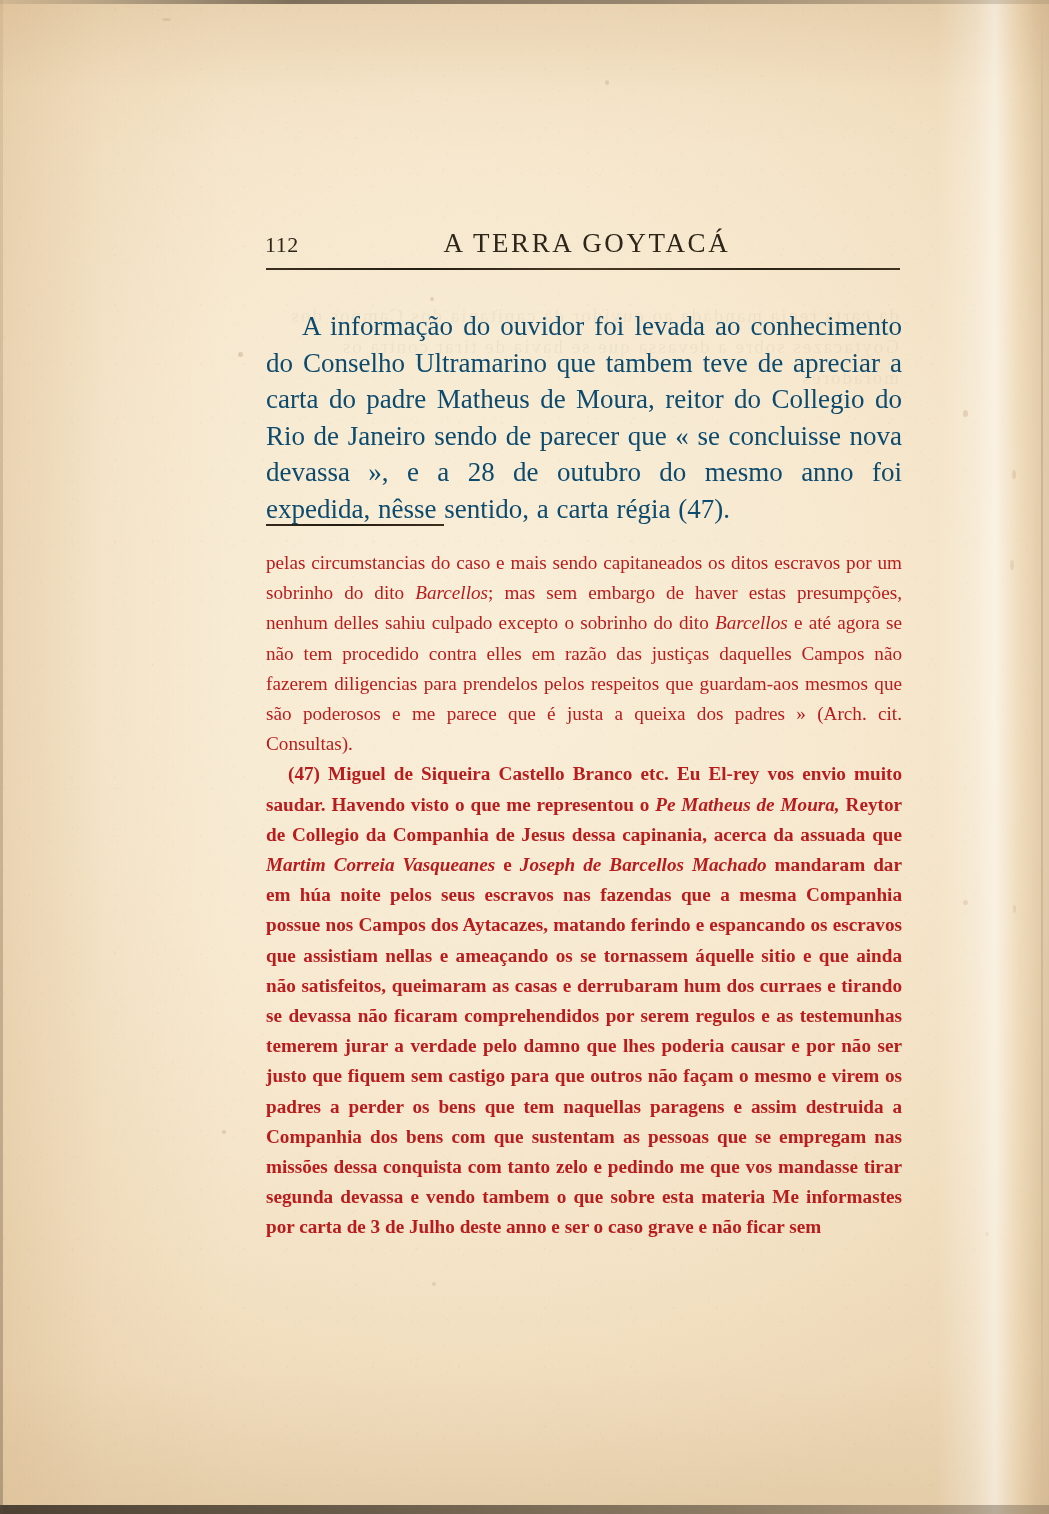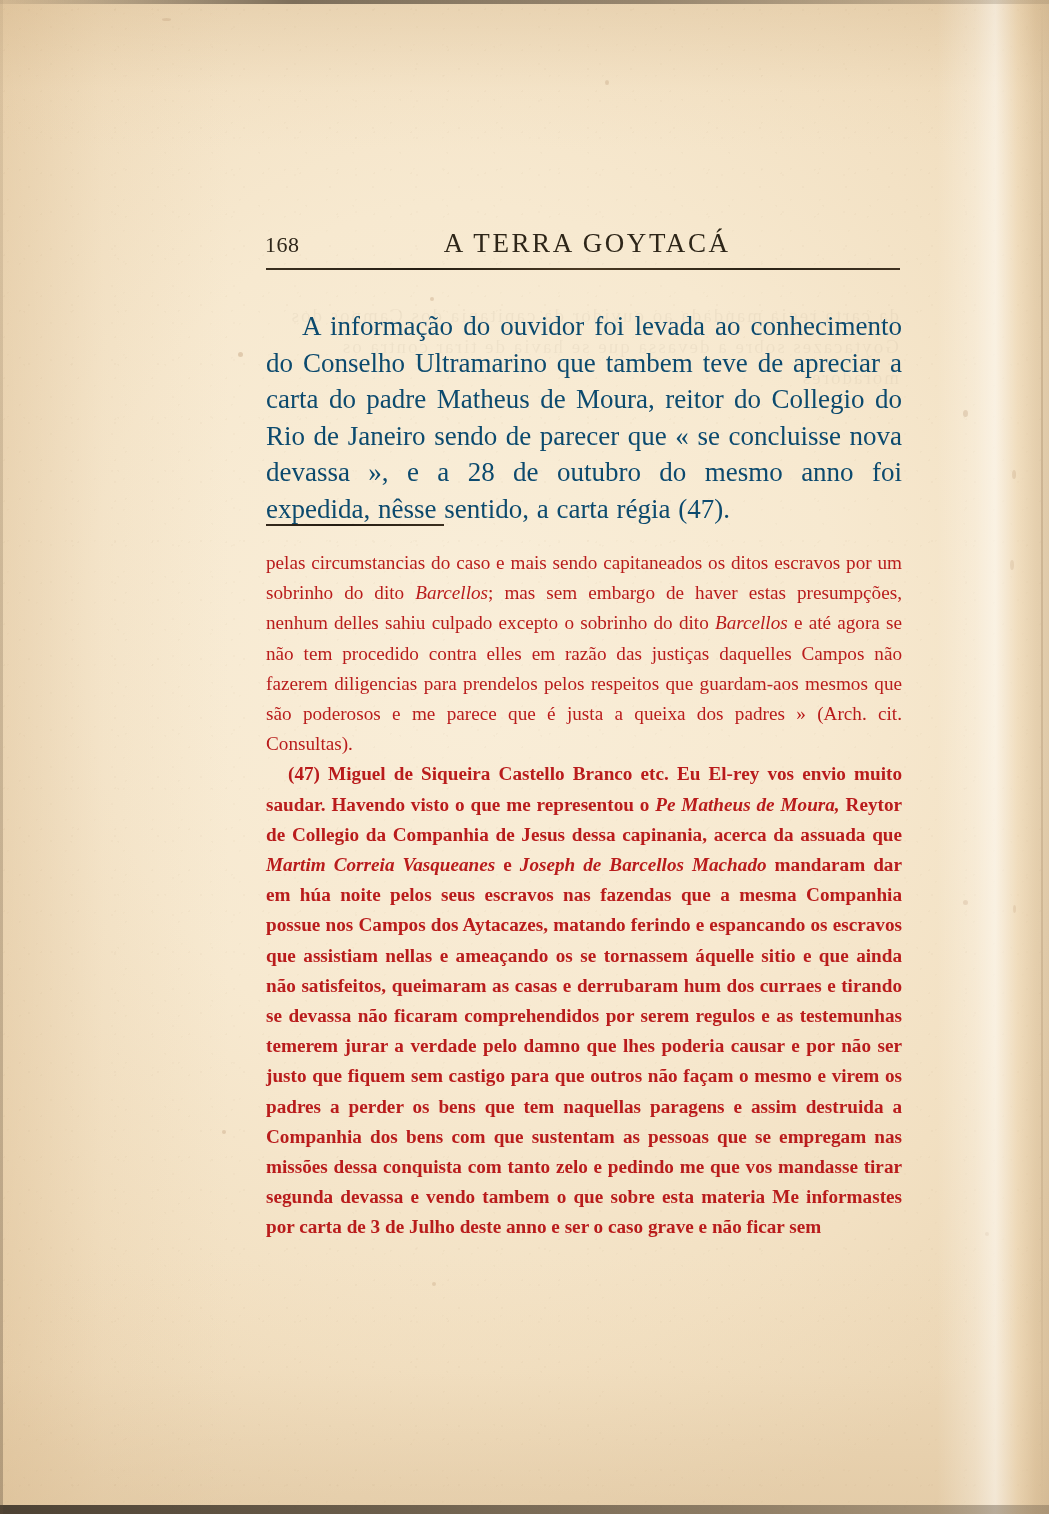--- a/index.html
+++ b/index.html
@@ -200,21 +200,21 @@
   <div class="paper-warm-left"></div>
   <div class="paper-warm-top"></div>
   <div class="paper-warm-bottom"></div>
   <div class="paper-noise"></div>
 
   <div class="bleed">da carta regia mandada ao ouvidor da capitania dos Campos dos Goytacazes sobre a devassa que se havia de tirar contra os moradores</div>
 
   <div class="content">
 
     <div class="header-row">
-      <span class="folio">168</span>
+      <span class="folio">112</span>
       <span class="running-title">A TERRA GOYTACÁ</span>
     </div>
 
     <div class="header-rule"></div>
 
     <div class="body-text">A informação do ouvidor foi levada ao conhecimento do Conselho Ultramarino que tambem teve de apreciar a carta do padre Matheus de Moura, reitor do Collegio do Rio de Janeiro sendo de parecer que « se concluisse nova devassa », e a 28 de outubro do mesmo anno foi expedida, nêsse sentido, a carta régia (47).</div>
 
     <div class="footnote-rule"></div>
 
     <div class="footnotes">

